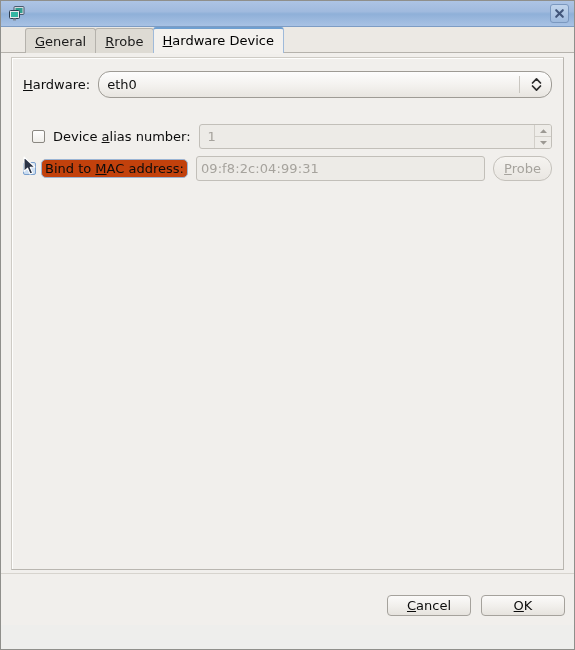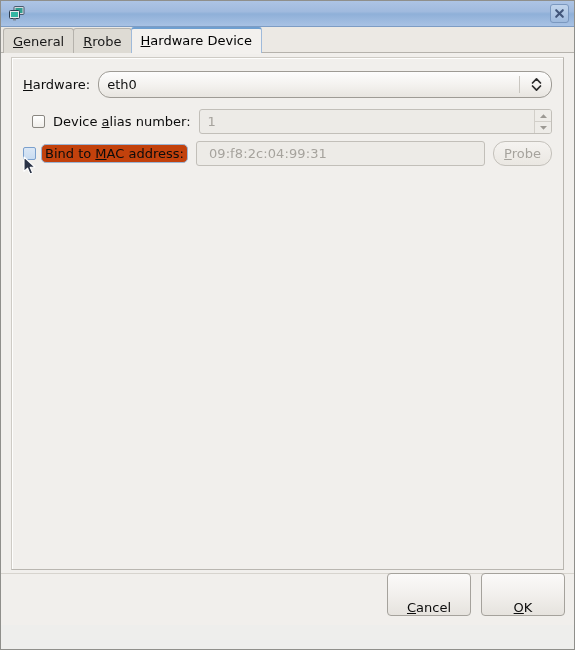--- a/index.html
+++ b/index.html
@@ -67,21 +67,21 @@
     cursor: pointer;
   }
 
   
   .tabbar {
     position: relative;
     height: 26px;
     background: #ece9e4;
     display: flex;
     align-items: flex-end;
-    padding-left: 2px;
+    padding-left: 24px;
     box-sizing: border-box;
   }
   .tabbar::after {
     content: "";
     position: absolute;
     left: 0; right: 0; bottom: 0;
     height: 1px;
     background: #b5b2ac;
   }
   .tab {
@@ -138,21 +138,21 @@
     border-right-color: #b9b6b0;
     border-bottom-color: #b9b6b0;
     box-shadow: 1px 1px 0 rgba(255,255,255,0.9) inset;
     box-sizing: border-box;
     padding: 13px 11px 0 11px;
   }
 
   .row {
     display: flex;
     align-items: center;
-    margin-bottom: 11px;
+    margin-bottom: 26px;
   }
   .row.tight { margin-bottom: 7px; }
 
   .lbl {
     font-size: 13px;
     color: #0c0c0c;
     white-space: nowrap;
     user-select: none;
   }
   .lbl.hw { margin-right: 8px; }
@@ -251,21 +251,21 @@
   }
   .spin-btn + .spin-btn { border-top: 1px solid #d2cfc9; }
 
   
   .entry-dis {
     flex: 1;
     height: 25px;
     box-sizing: border-box;
     display: flex;
     align-items: center;
-    padding-left: 12px;
+    padding-left: 4px;
     background: #edebe7;
     border: 1px solid #c2bfb9;
     border-radius: 3px;
     font-size: 13px;
     color: #a6a39d;
     letter-spacing: 0.1px;
     user-select: none;
   }
 
   .btn-dis {
@@ -295,29 +295,29 @@
   }
   .actions {
     position: absolute;
     right: 9px;
     bottom: 9px;
     display: flex;
     gap: 10px;
   }
   .btn {
     width: 84px;
-    height: 43px;
+    height: 21px;
     box-sizing: border-box;
     background: linear-gradient(to bottom, #fbfaf9 0%, #f2f0ed 48%, #e6e3de 100%);
     border: 1px solid #a5a29c;
     border-radius: 4px;
     font-size: 13px;
     color: #0c0c0c;
     display: flex;
-    align-items: flex-end;
+    align-items: center;
     justify-content: center;
     cursor: pointer;
     user-select: none;
   }
 
   
   .cursor {
     position: absolute;
     left: 22px;
     top: 155px;

